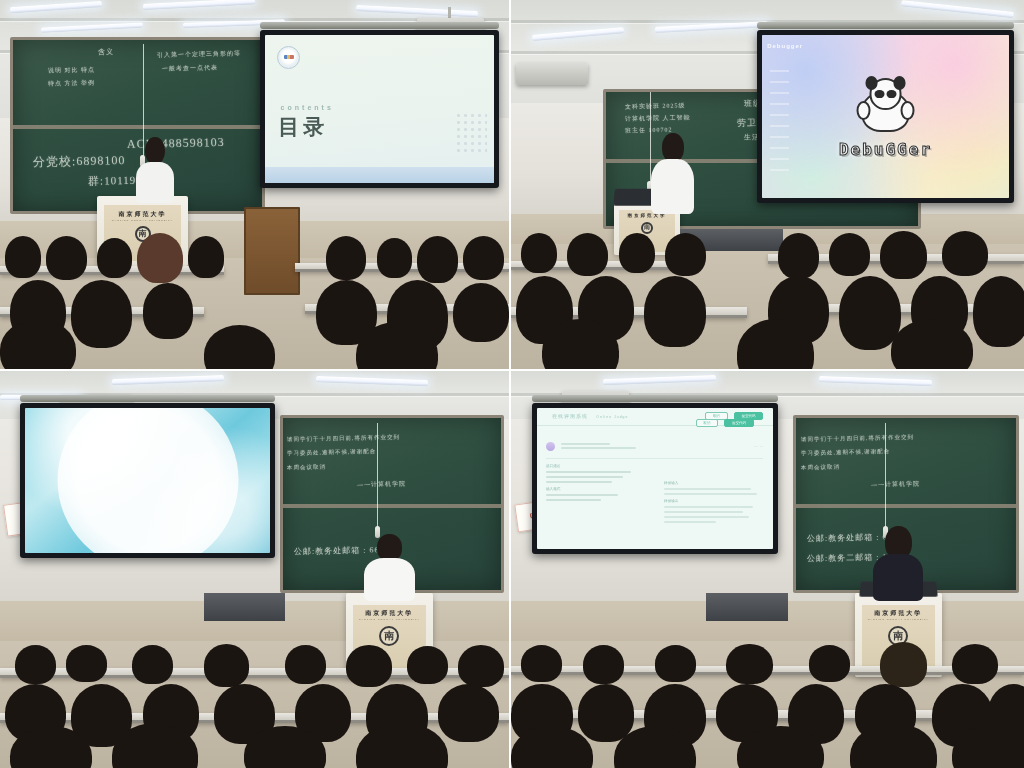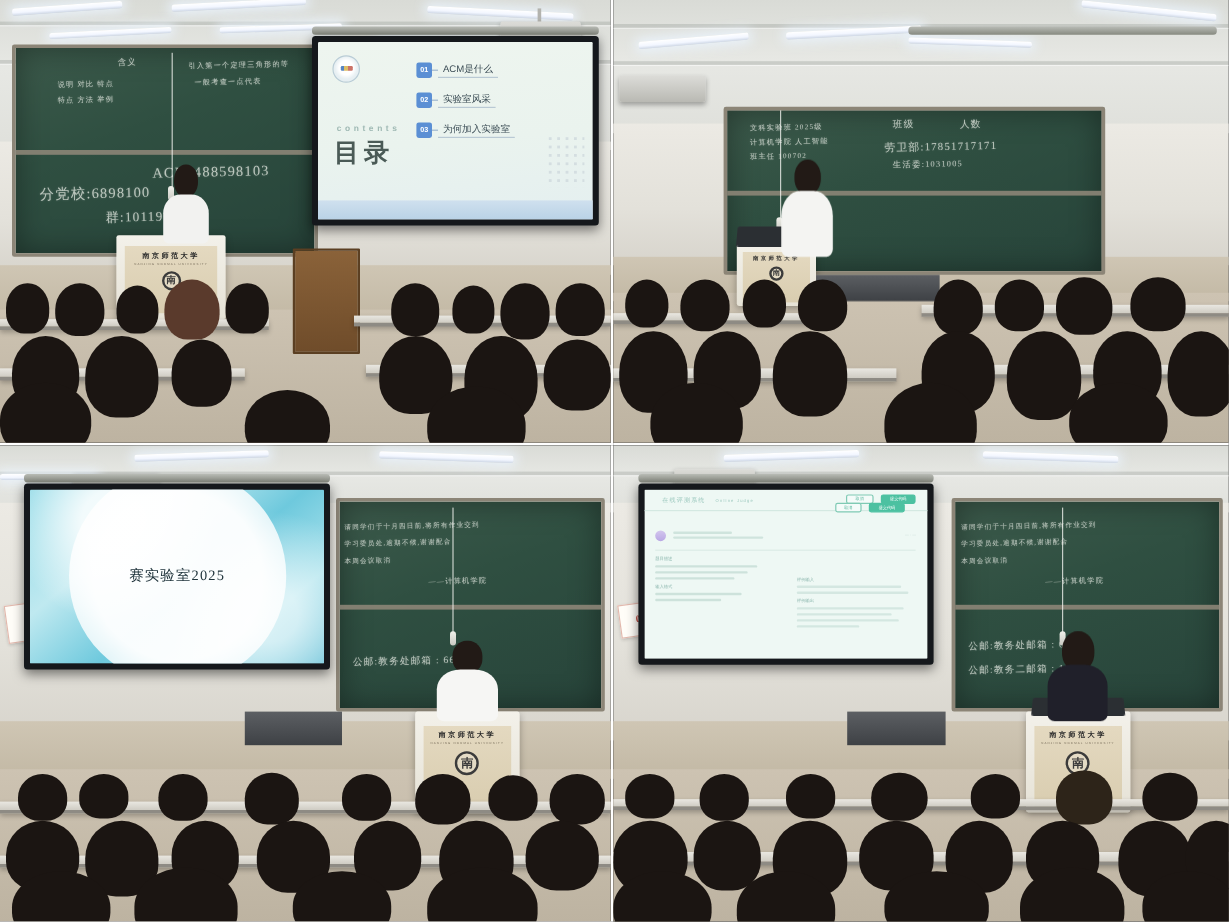--- a/index.html
+++ b/index.html
@@ -352,37 +352,20 @@
     <div class="screen-roller" style="left:51%;top:6%;width:47%;"></div>
     <div class="screen-frame" style="left:51%;top:8%;width:47%;height:43%;">
       <div class="screen">
         <div class="slide-contents">
           <div class="sc-logo">
               <i></i>
             </div>
           <div class="sc-label" style="font-size:7px;">contents</div>
           <div class="sc-title" style="font-size:21px;">目录</div>
           <div class="sc-dots"></div>
-          <div class="sc-items">
-            <div class="sc-item">
-              <span class="sc-num" style="width:13px;height:13px;font-size:6px;">01</span>
-              <span class="sc-dash" style="width:5px;"></span>
-              <span class="sc-text" style="font-size:8px;">ACM是什么</span>
-            </div>
-            <div class="sc-item">
-              <span class="sc-num" style="width:13px;height:13px;font-size:6px;">02</span>
-              <span class="sc-dash" style="width:5px;"></span>
-              <span class="sc-text" style="font-size:8px;">实验室风采</span>
-            </div>
-            <div class="sc-item">
-              <span class="sc-num" style="width:13px;height:13px;font-size:6px;">03</span>
-              <span class="sc-dash" style="width:5px;"></span>
-              <span class="sc-text" style="font-size:8px;">为何加入实验室</span>
-            </div>
-          </div>
           <div class="sc-bar"></div>
         </div>
       </div>
     </div>
 
     <div class="cord" style="left:28%;top:12%;height:32%;"></div>
     <div class="cord-weight" style="left:27.6%;top:42%;height:12px;"></div>
 
     <div class="door" style="left:48%;top:56%;width:11%;height:24%;"></div>
 
@@ -448,20 +431,43 @@
       <div class="chalk" style="left:6%;top:8%;font-size:6px;">文科实验班 2025级</div>
       <div class="chalk" style="left:6%;top:17%;font-size:6px;">计算机学院 人工智能</div>
       <div class="chalk" style="left:6%;top:26%;font-size:6px;">班主任 100702</div>
       <div class="chalk" style="left:44%;top:5%;font-size:8px;">班级</div>
       <div class="chalk" style="left:62%;top:5%;font-size:8px;">人数</div>
       <div class="chalk" style="left:42%;top:18%;font-size:9px;">劳卫部:17851717171</div>
       <div class="chalk" style="left:44%;top:30%;font-size:7px;">生活委:1031005</div>
     </div>
 
     <div class="screen-roller" style="left:48%;top:6%;width:50%;"></div>
+    <div class="screen-frame" style="left:48%;top:8%;width:50%;height:47%;">
+      <div class="screen">
+        <div class="slide-debugger">
+          <div class="dbg-ui" style="font-size:6px;">
+            <span>Debugger</span>
+          </div>
+          <div class="dbg-side"></div>
+          <div class="dbg-center">
+            <div class="panda">
+              <div class="body"></div>
+              <div class="arm l"></div>
+              <div class="arm r"></div>
+              <div class="headc"></div>
+              <div class="ear l"></div>
+              <div class="ear r"></div>
+              <div class="eye l"></div>
+              <div class="eye r"></div>
+            </div>
+            <div class="dbg-word" style="font-size:16px;">DebuGGer</div>
+          </div>
+        </div>
+      </div>
+    </div>
 
     <div class="cord" style="left:27%;top:25%;height:26%;"></div>
     <div class="cord-weight" style="left:26.6%;top:49%;height:11px;"></div>
 
     <div class="podium" style="left:20%;top:55%;width:13%;height:14%;">
       <div class="podium-panel">
         <div class="podium-name" style="font-size:4.5px;">南京师范大学</div>
         <div class="podium-emblem" style="width:12px;height:12px;font-size:6px;margin-top:3px;">南</div>
       </div>
     </div>
@@ -527,21 +533,20 @@
     <div class="sticker" style="left:1%;top:33%;width:8%;height:8%;">
       <b style="font-size:9px;">03</b>
     </div>
 
     <div class="screen-roller" style="left:4%;top:6%;width:50%;"></div>
     <div class="screen-frame" style="left:4%;top:8%;width:50%;height:39%;">
       <div class="screen">
         <div class="slide-poster">
           <div class="poster-circle"></div>
           <div class="poster-text" style="font-size:12px;">
-            <div>赛实验室2025</div>
           </div>
         </div>
       </div>
     </div>
 
     <div class="cord" style="left:74%;top:13%;height:28%;"></div>
     <div class="cord-weight" style="left:73.6%;top:39%;height:12px;"></div>
 
     <div class="desk-dark" style="left:40%;top:56%;width:16%;height:7%;"></div>
 

